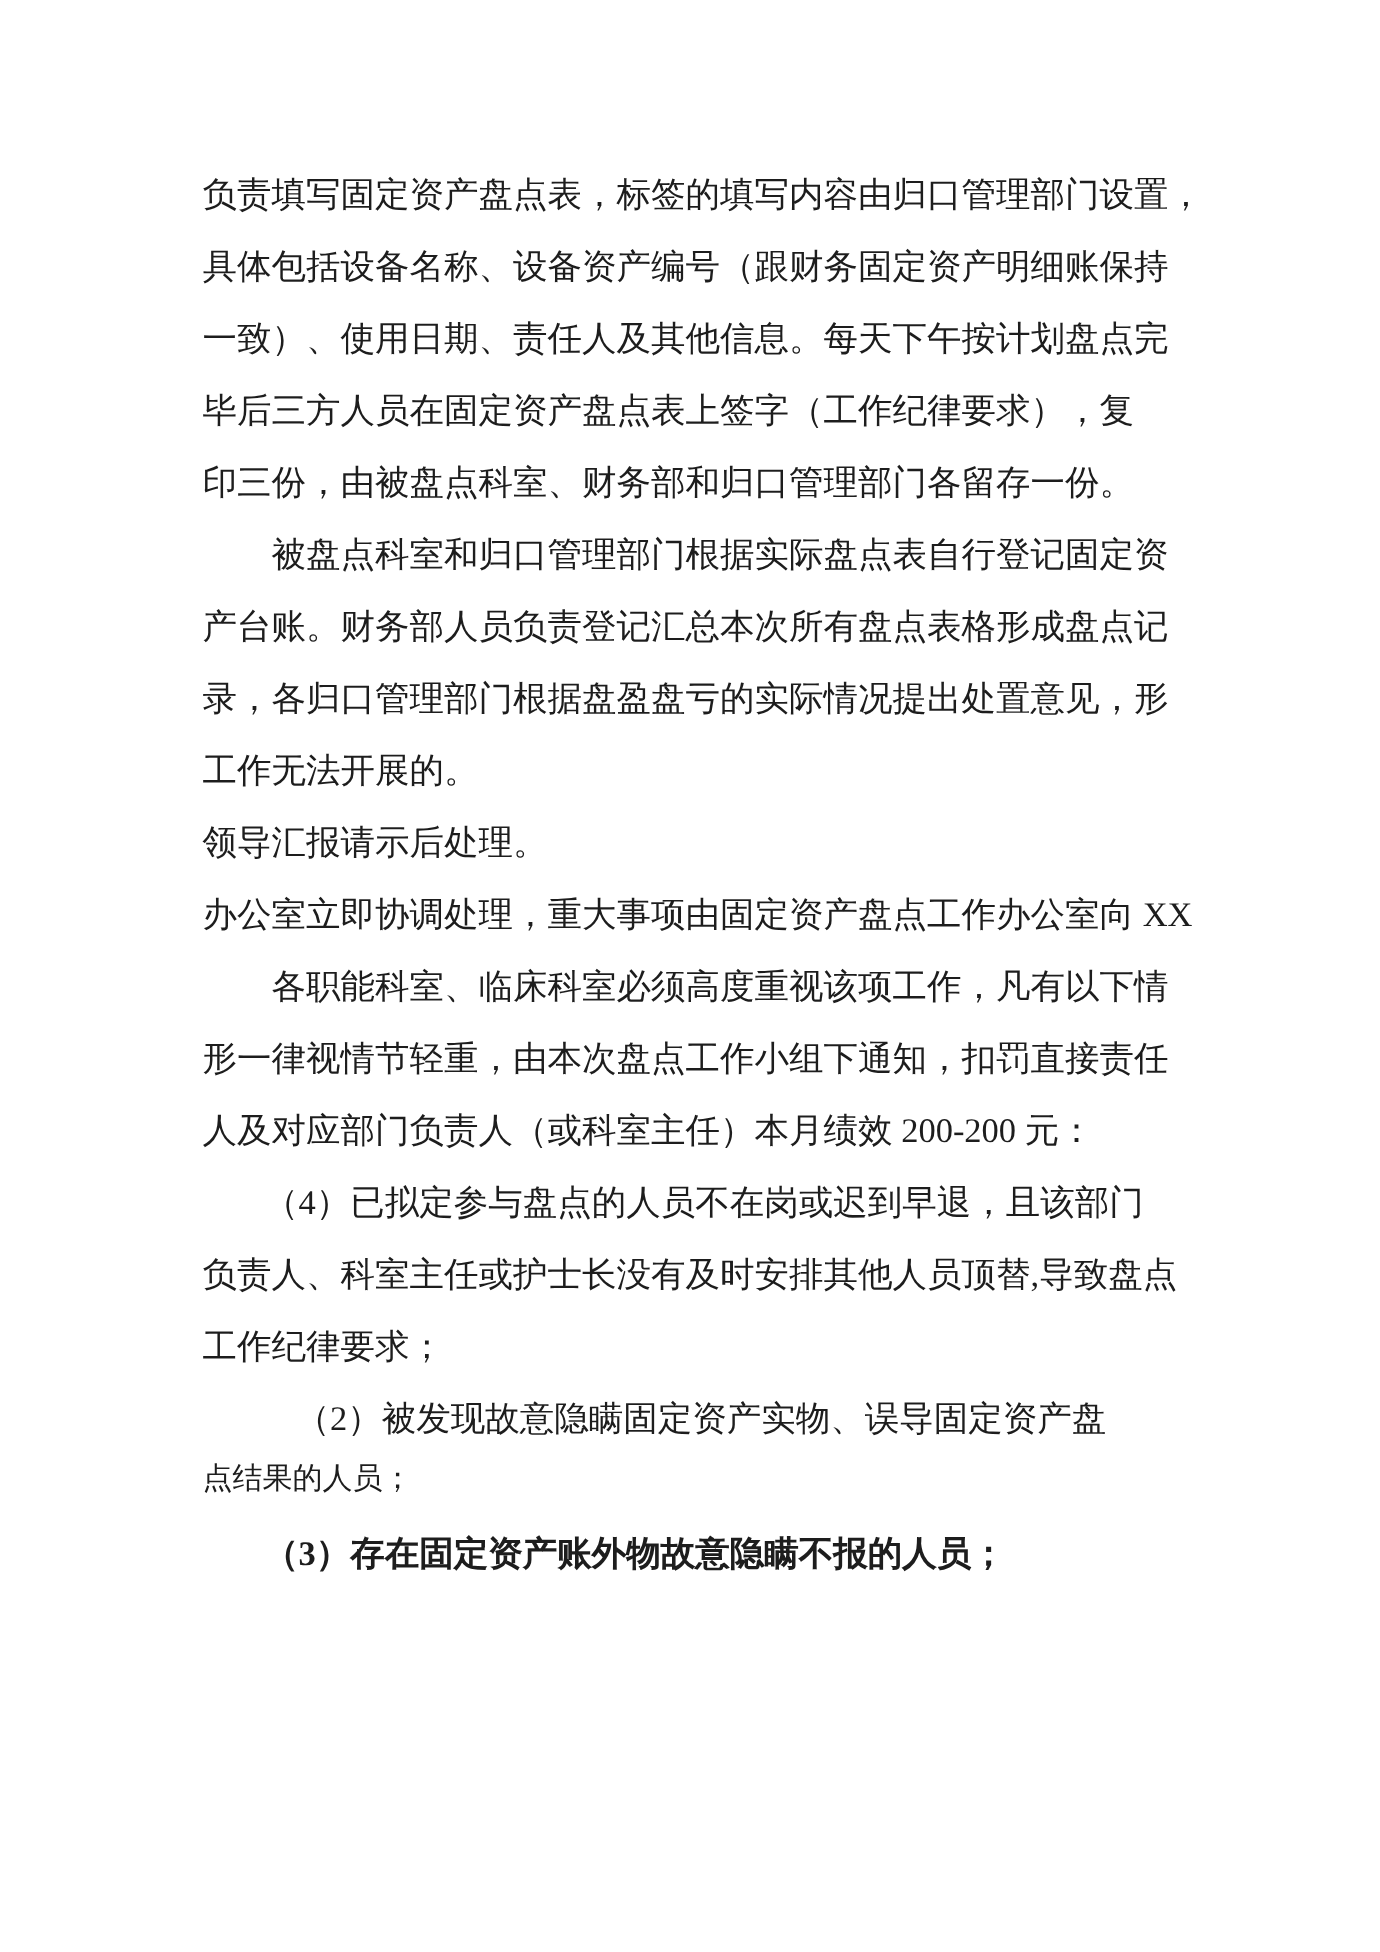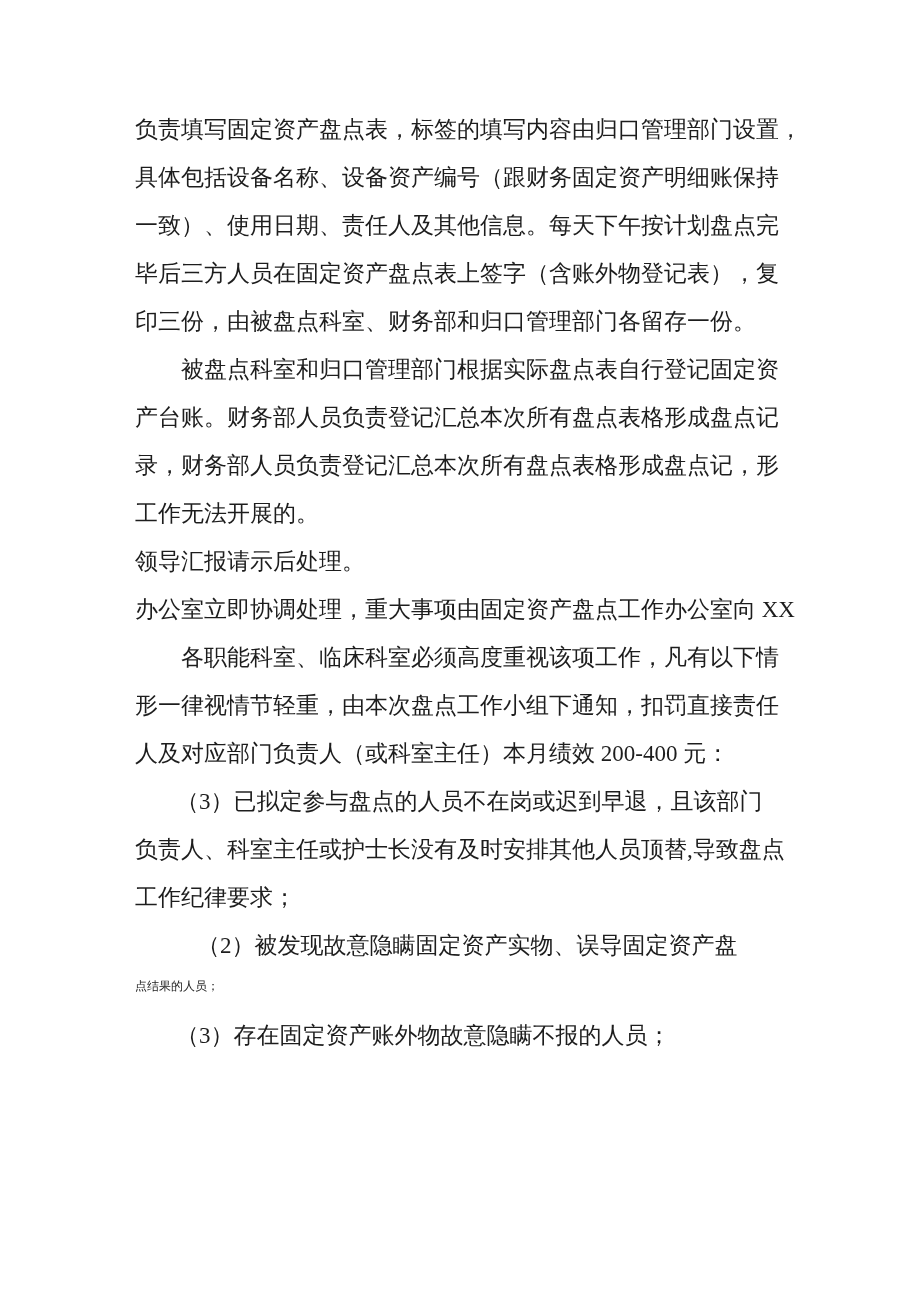--- a/index.html
+++ b/index.html
@@ -34,60 +34,60 @@
     display: block;
     text-align: justify;
     text-align-last: justify; 
     white-space: nowrap;
   }
   .ln.end { text-align-last: left; }      
   .ind       { text-indent: 46px; }       
   .ind-item  { text-indent: 41px; }       
   .ind-item2 { text-indent: 62px; }       
   .small {                                 
-    font-size: 12px;
+    font-size: 20px;
     line-height: 33px;
   }
-  .para.item3 { margin-top: 9px; }
+  .para.item3 { margin-top: 9px; font-weight: bold; }
 </style>
 </head>
 <body>
 
 <div class="page">
   <div class="doc">
 
     <p class="para">
       <span class="ln">负责填写固定资产盘点表，标签的填写内容由归口管理部门设置，</span>
       <span class="ln">具体包括设备名称、设备资产编号（跟财务固定资产明细账保持</span>
       <span class="ln">一致）、使用日期、责任人及其他信息。每天下午按计划盘点完</span>
-      <span class="ln">毕后三方人员在固定资产盘点表上签字（含账外物登记表），复</span>
+      <span class="ln">毕后三方人员在固定资产盘点表上签字（工作纪律要求），复</span>
       <span class="ln end">印三份，由被盘点科室、财务部和归口管理部门各留存一份。</span>
     </p>
 
     <p class="para">
       <span class="ln ind">被盘点科室和归口管理部门根据实际盘点表自行登记固定资</span>
       <span class="ln">产台账。财务部人员负责登记汇总本次所有盘点表格形成盘点记</span>
-      <span class="ln">录，财务部人员负责登记汇总本次所有盘点表格形成盘点记，形</span>
+      <span class="ln">录，各归口管理部门根据盘盈盘亏的实际情况提出处置意见，形</span>
       <span class="ln end">工作无法开展的。</span>
     </p>
 
     <p class="para">
       <span class="ln end">领导汇报请示后处理。</span>
       <span class="ln">办公室立即协调处理，重大事项由固定资产盘点工作办公室向 XX</span>
     </p>
 
 
     <p class="para">
       <span class="ln ind">各职能科室、临床科室必须高度重视该项工作，凡有以下情</span>
       <span class="ln">形一律视情节轻重，由本次盘点工作小组下通知，扣罚直接责任</span>
-      <span class="ln end">人及对应部门负责人（或科室主任）本月绩效 200-400 元：</span>
+      <span class="ln end">人及对应部门负责人（或科室主任）本月绩效 200-200 元：</span>
     </p>
 
     <p class="para">
-      <span class="ln ind-item">（3）已拟定参与盘点的人员不在岗或迟到早退，且该部门</span>
+      <span class="ln ind-item">（4）已拟定参与盘点的人员不在岗或迟到早退，且该部门</span>
       <span class="ln">负责人、科室主任或护士长没有及时安排其他人员顶替,导致盘点</span>
       <span class="ln end">工作纪律要求；</span>
     </p>
 
     <p class="para">
       <span class="ln ind-item2 end">（2）被发现故意隐瞒固定资产实物、误导固定资产盘</span>
       <span class="ln small end">点结果的人员；</span>
     </p>
 
     <p class="para item3">

